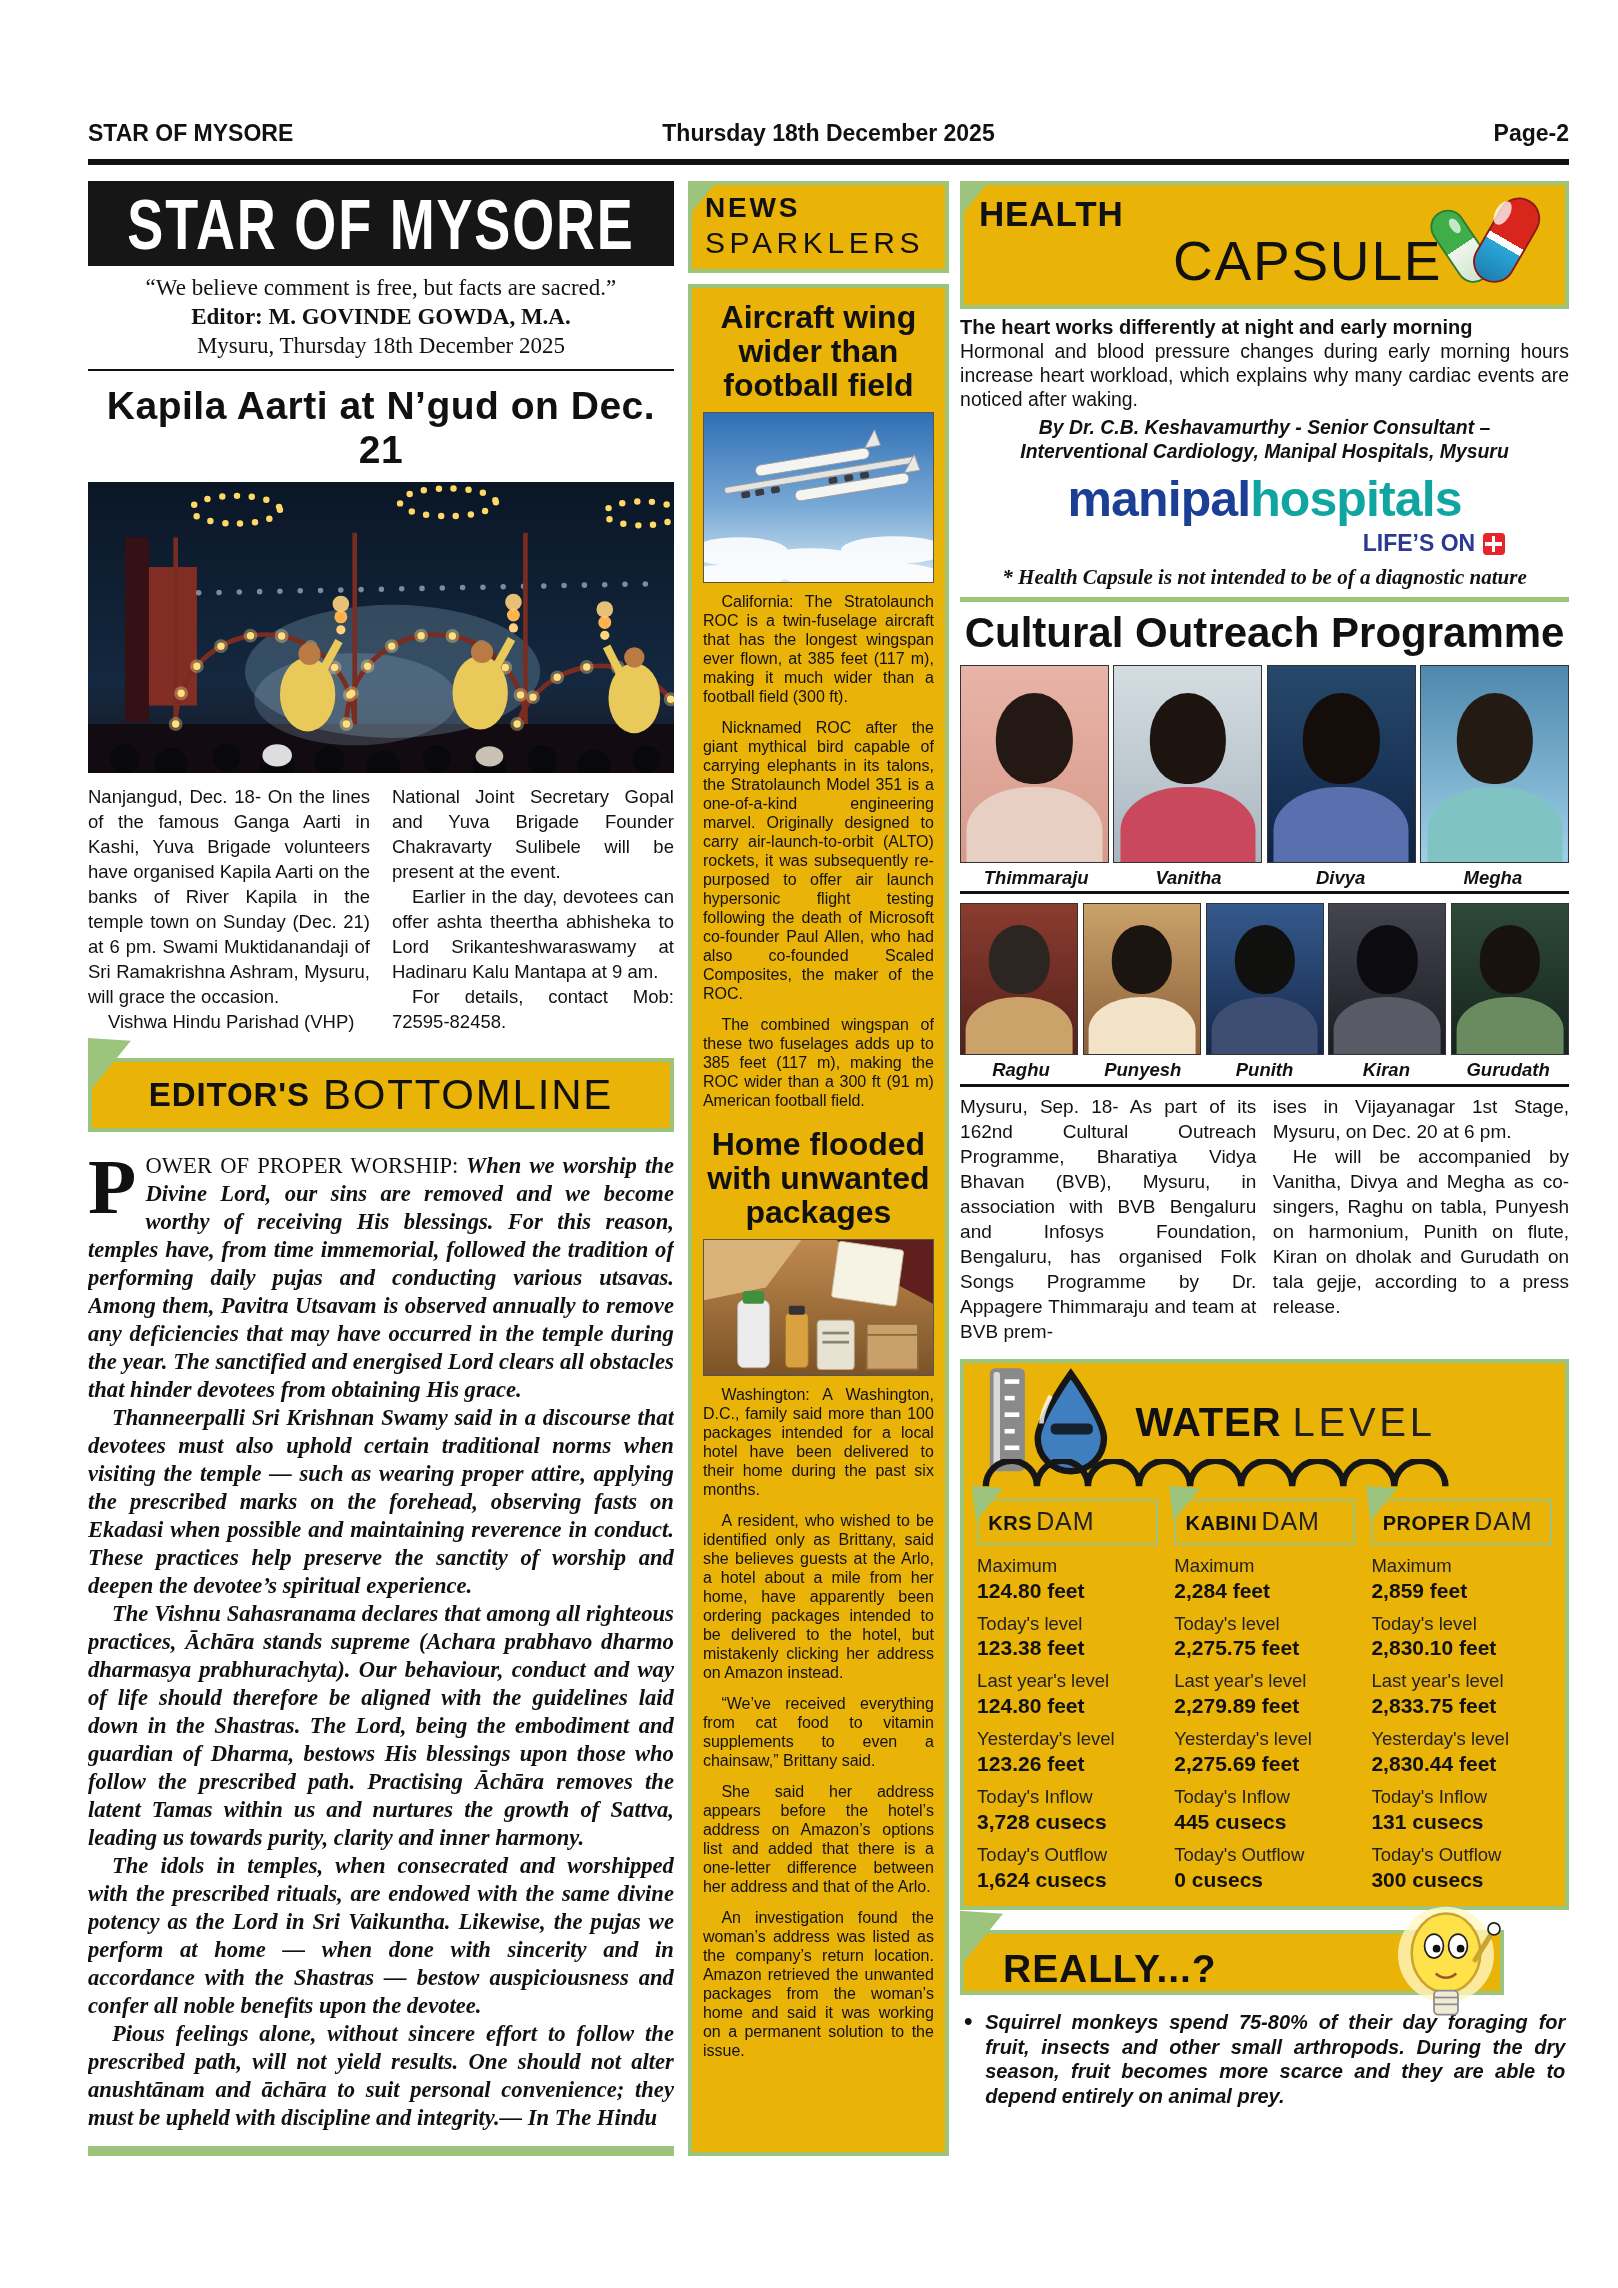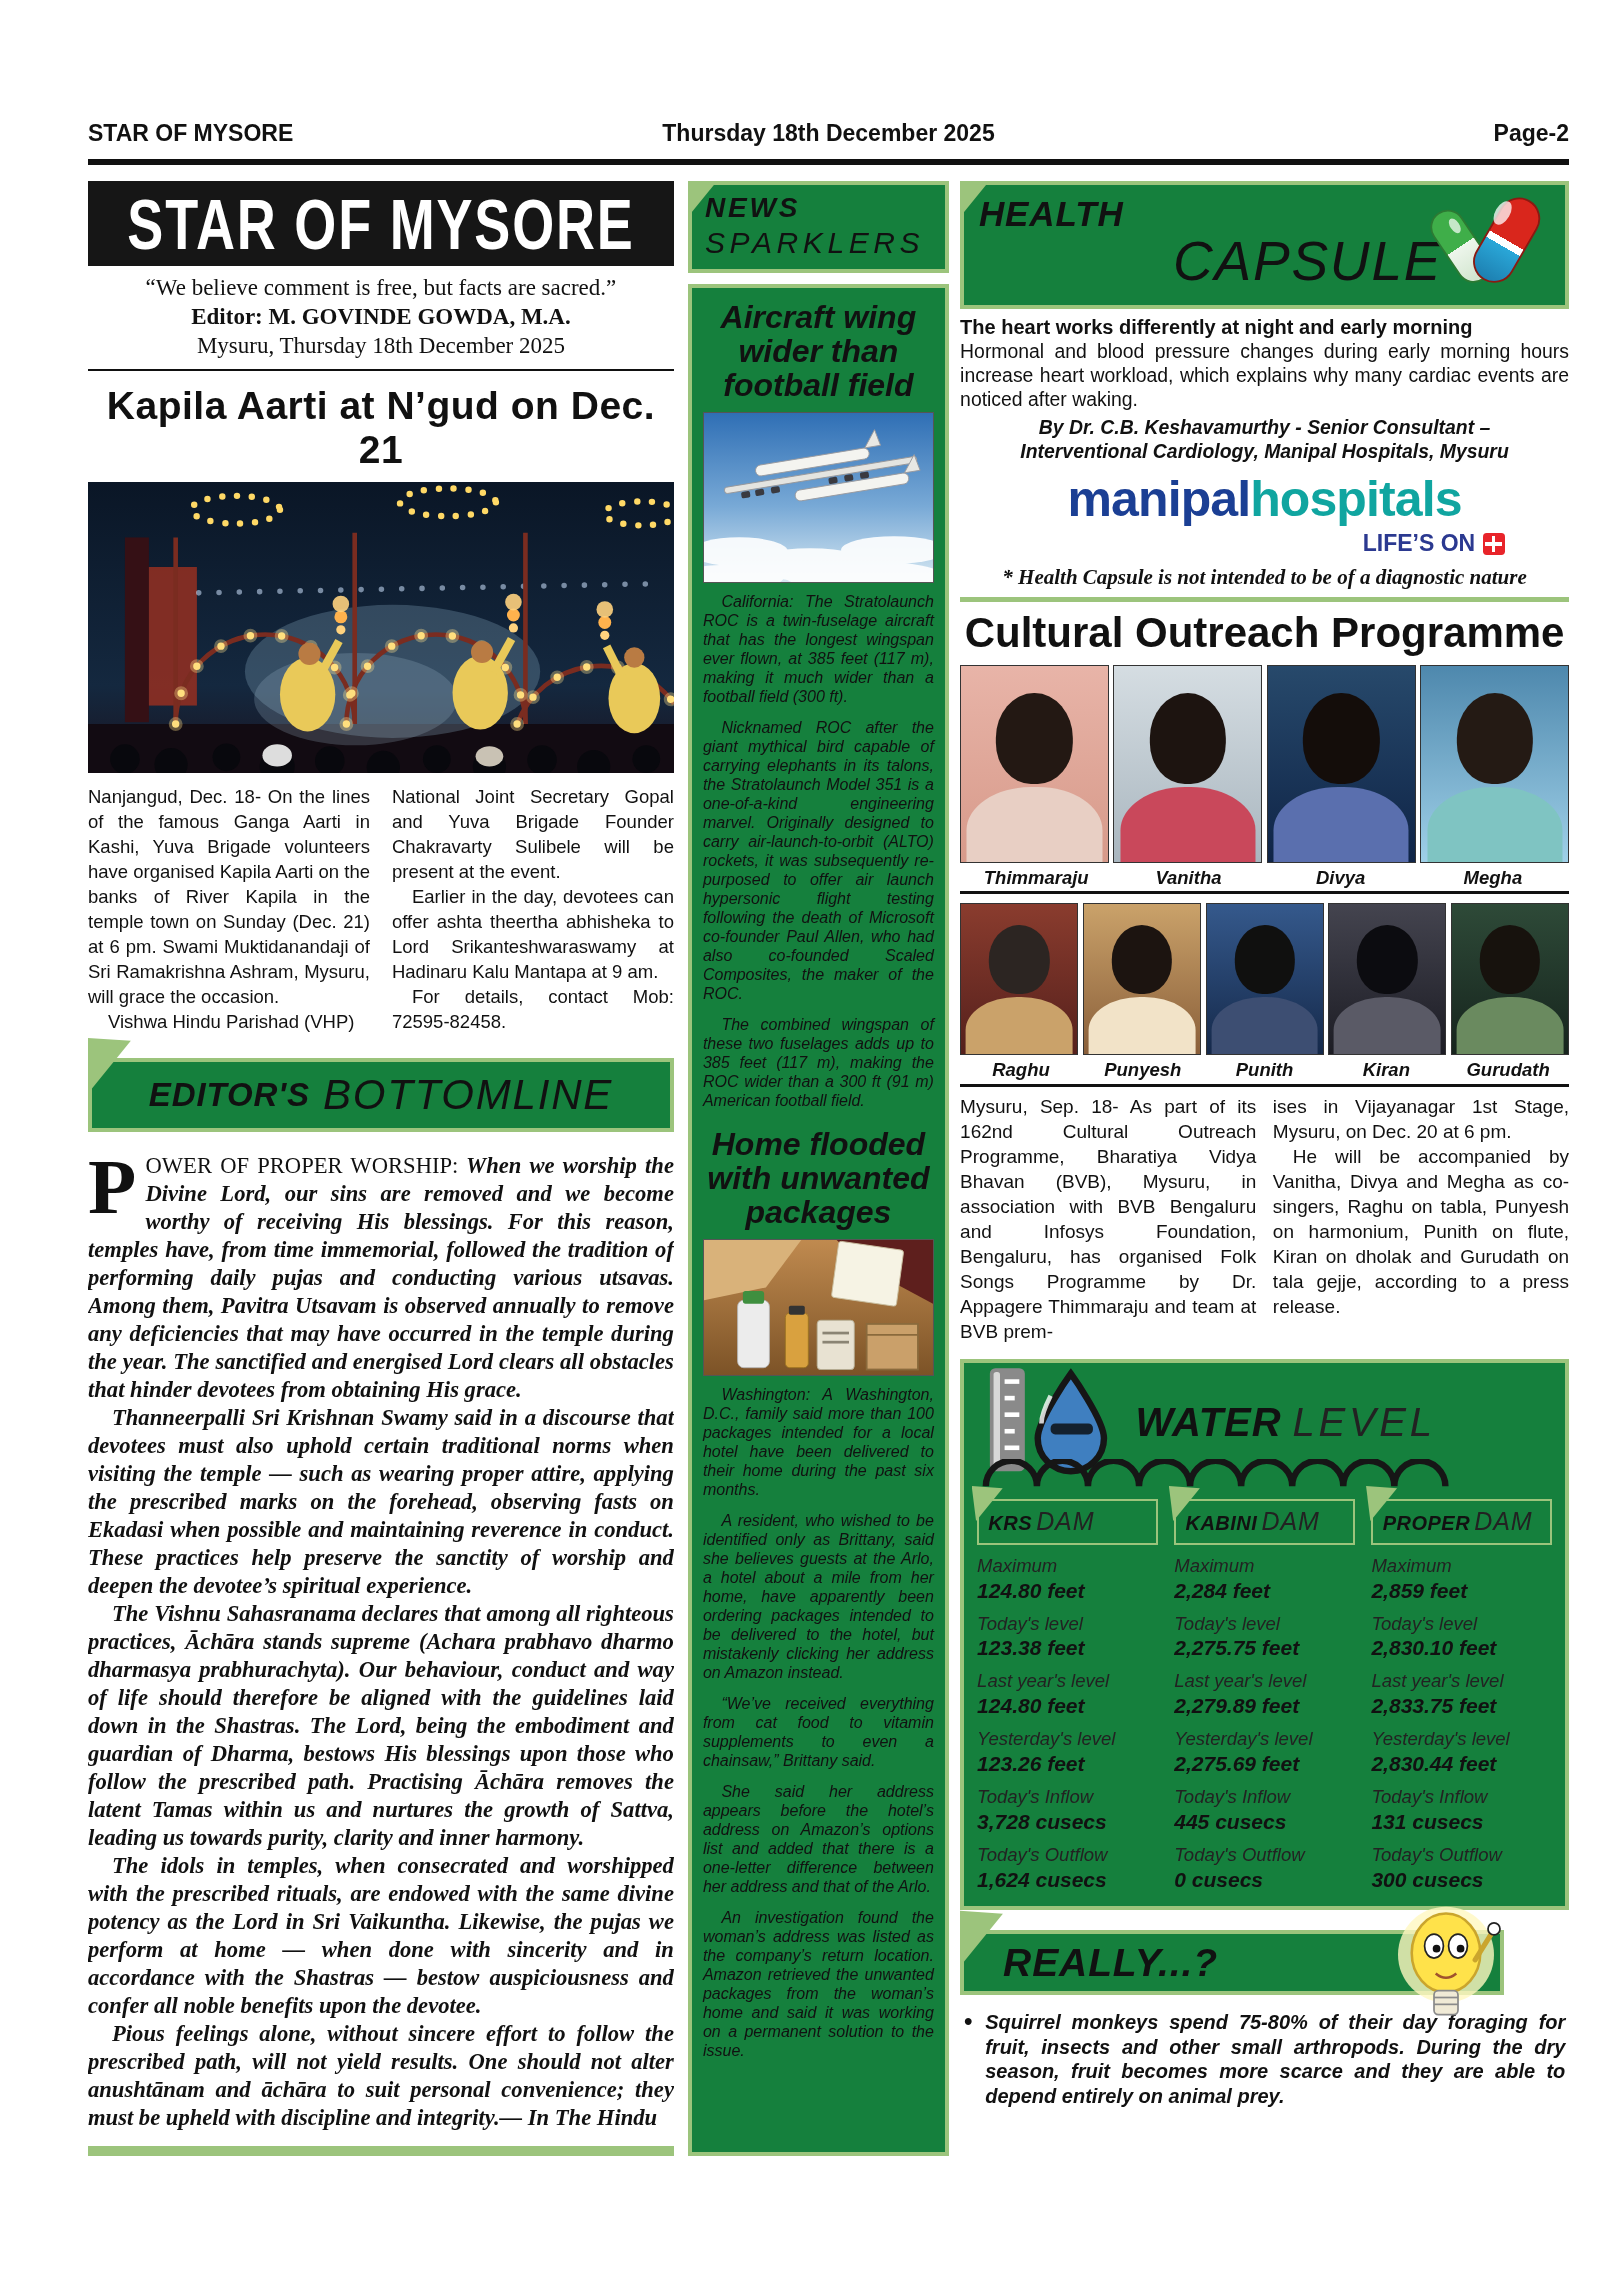--- a/index.html
+++ b/index.html
@@ -14,21 +14,21 @@
   .topbar .tr{position:absolute;right:0;}
   .toprule{position:absolute;top:159px;left:88px;right:50px;height:5.5px;background:var(--ink);}
 
   .content{position:absolute;top:181px;left:88px;right:50px;bottom:133px;display:flex;gap:14px;}
   .colL{width:586px;display:flex;flex-direction:column;overflow:hidden;}
   .colM{width:261px;display:flex;flex-direction:column;overflow:hidden;}
   .colR{width:609px;margin-left:-2.8px;display:flex;flex-direction:column;overflow:hidden;}
   .colL>*,.colM>*,.colR>*{flex-shrink:0;}
 
   
-  .gbox{border:4.6px solid var(--green);position:relative;background:#15803d;font-style:italic;}
+  .gbox{border:4.6px solid var(--green);position:relative;background:#eab308;}
   .arrow::after{content:"";position:absolute;top:-24px;left:-9.2px;width:48px;height:54px;
     background:var(--green);clip-path:polygon(0 0,100% 6%,14% 100%);}
   .endbar{height:10px;background:var(--green);margin-top:auto;}
   .blackrule{height:2.8px;background:var(--ink);}
 
   
   .masthead{height:85px;background:#161616;color:#fff;display:flex;align-items:center;justify-content:center;}
   .masthead span{display:inline-block;font-size:54px;font-weight:bold;letter-spacing:1.8px;transform:scaleY(1.32);}
   .serifline{font-family:"Liberation Serif",serif;text-align:center;font-size:23px;line-height:29px;}
   .serifline.bold{font-weight:bold;}
@@ -98,21 +98,21 @@
   .watertitle b{letter-spacing:0.9px;} .watertitle span{font-weight:300;letter-spacing:3.7px;color:#222;}
   .dams{display:flex;gap:16.6px;margin-top:5.5px;}
   .dam{flex:1;}
   .damhead{border:2.8px solid var(--green);padding:6.5px 9.2px;position:relative;}
   .damhead::after{content:"";position:absolute;top:-14.8px;left:-7.4px;width:31px;height:35px;background:var(--green);clip-path:polygon(0 0,100% 6%,14% 100%);}
   .damhead b{font-size:20px;letter-spacing:0.5px;} .damhead span{font-size:25px;letter-spacing:0.9px;color:#222;}
   .wl{font-size:18.5px;margin-top:10px;color:#222;}
   .wv{font-size:21px;font-weight:bold;margin-top:1.8px;}
 
   
-  .reallybox{margin-top:20px;height:57px;display:flex;align-items:center;padding-left:39px;}
+  .reallybox{margin-top:20px;height:57px;display:flex;align-items:flex-end;padding-left:39px;}
   .reallybox .rt{font-size:39px;font-weight:bold;letter-spacing:0.9px;}
   .bulb{position:absolute;right:-5.5px;top:-31px;}
   .fact{display:flex;gap:13px;margin:14.8px 3.7px 0 3.7px;font-style:italic;font-weight:bold;font-size:20px;line-height:24.5px;text-align:justify;}
   .fact .bullet{font-size:24px;line-height:22px;}
 </style>
 </head>
 <body>
 
 <div class="sheet">
 

